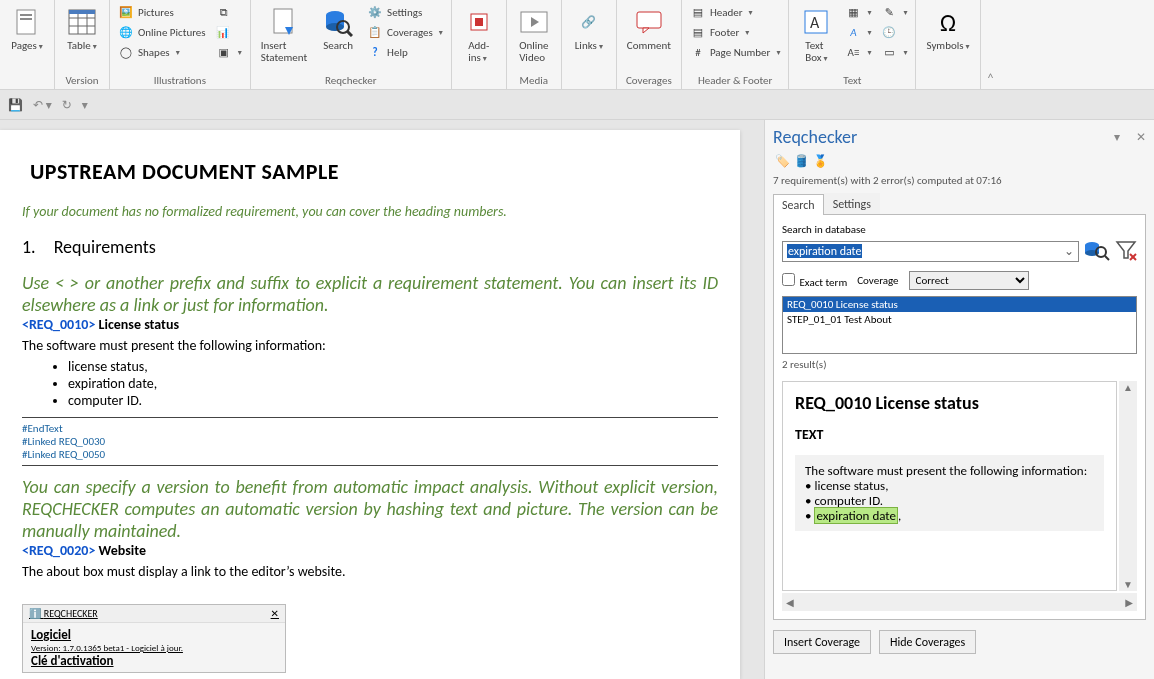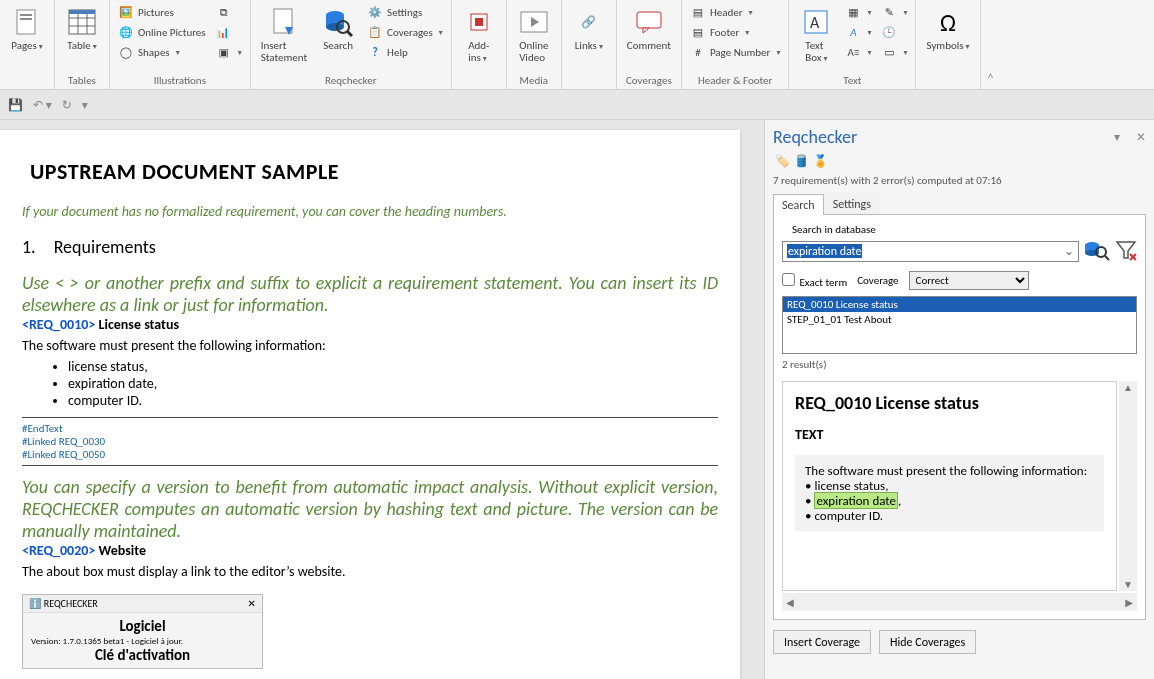--- a/index.html
+++ b/index.html
@@ -29,25 +29,25 @@
 .doc-title { font-size:22px; font-weight:bold; letter-spacing:0.5px; margin-bottom:18px; font-family:Calibri, sans-serif;margin-left:8px;}
 .doc-note { color:#5a8a3a; font-style:italic; font-size:14px; margin-bottom:16px; }
 .doc-h1 { font-size:18px; margin-bottom:14px; font-family:Calibri, sans-serif;}
 .doc-note2 { color:#5a8a3a; font-style:italic; font-size:18px; text-align:justify; }
 .req-tag { color:#1155cc; font-weight:bold; font-size:14px;}
 .req-title { font-size:14px; font-weight:bold;}
 .doc-body { font-size:14px; margin:4px 0;}
 .doc-list { list-style:disc; margin:4px 0 8px 46px; font-size:14px; }
 .doc-hr { border:none; border-top:1px solid #444; margin:4px 0;}
 .doc-tag-small { color:#1a63a0; font-size:11px; }
-.about-box { border:1px solid #bbb; background:#f4f4f4; width:241px; margin-top:14px; padding:0; font-size:10px;}
+.about-box { border:1px solid #bbb; background:#f4f4f4; width:264px; margin-top:24px; padding:0; font-size:10px;text-decoration:underline;}
 .about-box .ab-title { background:#efefef; padding:2px 6px; display:flex; justify-content:space-between; align-items:center; border-bottom:1px solid #ddd; font-size:10px;}
 .about-box .ab-body { padding:4px 8px; }
 .about-box .ab-row { font-size:9px; }
-.about-box .ab-label { font-weight:bold; font-size:15px;text-align:center;}
+.about-box .ab-label { font-weight:bold; font-size:13px;}
 
 
 .panel { width:390px; background:#f5f5f5; border-left:1px solid #d4d4d4; padding:6px 8px; display:flex; flex-direction:column;}
 .panel-head { display:flex; align-items:center; justify-content:space-between; }
 .panel-title { color:#2e6ab1; font-size:18px; }
 .panel-bar-icons { display:flex; gap:4px; margin:6px 2px; }
 .panel-status { font-size:11px; color:#555; margin-bottom:6px;}
 .tabs { display:flex; gap:0; border-bottom:1px solid #bbb;}
 .tab { padding:3px 8px; font-size:12px; cursor:pointer; border:1px solid transparent; border-bottom:none; background:#f1f1f1; color:#444;}
 .tab.active { background:#fff; border-color:#bbb; position:relative; top:1px;}
@@ -102,21 +102,21 @@
             <rect x="1" y="1" width="26" height="24" fill="#fff" stroke="#666"></rect>
             <line x1="1" y1="9" x2="27" y2="9" stroke="#666"></line>
             <line x1="1" y1="17" x2="27" y2="17" stroke="#666"></line>
             <line x1="10" y1="1" x2="10" y2="25" stroke="#666"></line>
             <line x1="19" y1="1" x2="19" y2="25" stroke="#666"></line>
             <rect x="1" y="1" width="26" height="4" fill="#4a7cbf"></rect>
           </svg>
         </div>
       <div class="lbl"><span>Table</span><span class="caret">▾</span></div>
     </div>
-    <div class="ribbon-group-title">Tables</div>
+    <div class="ribbon-group-title">Version</div>
   </div>
 
   <div class="ribbon-group">
     <div class="ribbon-row">
       <div class="stack">
         <div class="small-btn">
             <span class="small-icon">🖼️</span>
             <span>Pictures</span>
           </div>
         <div class="small-btn">
@@ -366,21 +366,21 @@
       <span style="color:#2a7de1;cursor:pointer;">🏷️</span>
       <span style="color:#2a7de1;cursor:pointer;">🛢️</span>
       <span style="color:#c33;cursor:pointer;">🏅</span>
     </div>
     <div class="panel-status">7 requirement(s) with 2 error(s) computed at 07:16</div>
     <div class="tabs">
       <div class="tab active">Search</div>
       <div class="tab">Settings</div>
     </div>
     <div class="tab-body">
-      <div class="field-lbl" style="margin-left:10px">Search in database</div>
+      <div class="field-lbl" style="">Search in database</div>
       <div class="search-row">
         <div class="search-input" style="position:relative;">
           <span class="sel">expiration date</span>
           <span style="position:absolute;right:4px;top:2px;color:#666;">⌄</span>
         </div>
         <span class="icon-btn"><svg width="28" height="24">
               <ellipse cx="9" cy="7" rx="7" ry="3" fill="#2a7de1"></ellipse>
               <rect x="2" y="7" width="14" height="8" fill="#2a7de1"></rect>
               <ellipse cx="9" cy="15" rx="7" ry="3" fill="#1b5fa8"></ellipse>
               <circle cx="18" cy="14" r="5" fill="none" stroke="#333" stroke-width="2"></circle>
@@ -403,22 +403,22 @@
       </div>
       <div class="results-count">2 result(s)</div>
 
       <div class="detail-pane">
         <div class="detail-content">
           <div class="detail-title">REQ_0010 License status</div>
           <div class="detail-section">TEXT</div>
           <div class="detail-box">
             <div>The software must present the following information:</div>
             <div>• <span>license status,</span></div>
+            <div>• <span>computer ID.</span></div>
             <div>• <span class="highlight">expiration date</span><span>,</span></div>
-            <div>• <span>computer ID.</span></div>
           </div>
         </div>
         <div class="scroll-col">
           <span class="scroll-btn">▲</span>
           <span class="scroll-btn">▼</span>
         </div>
       </div>
       <div class="hscroll">
         <span class="scroll-btn">◀</span>
         <span class="scroll-btn">▶</span>

